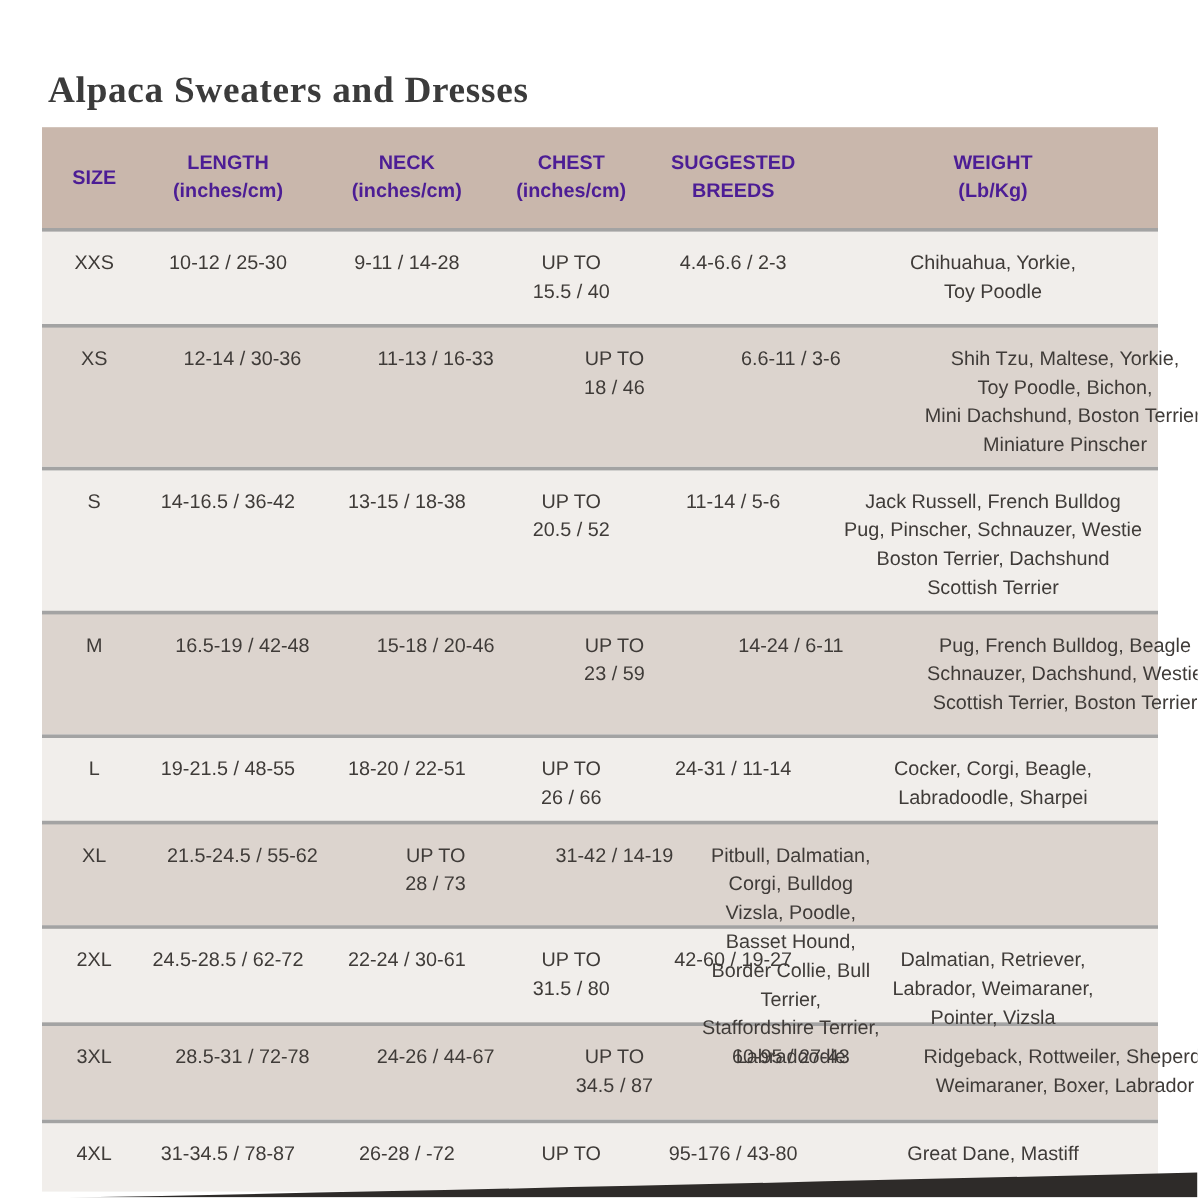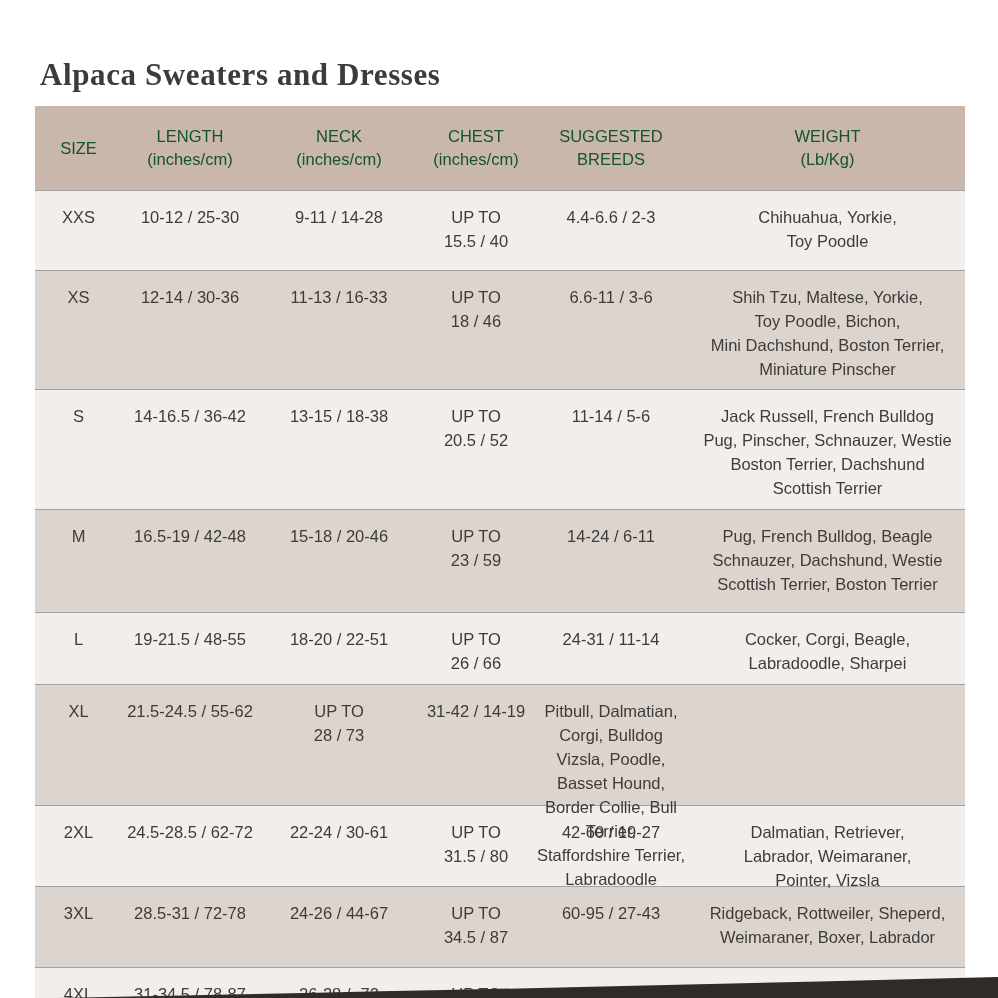--- a/index.html
+++ b/index.html
@@ -30,34 +30,34 @@
     box-sizing: border-box;
   }
   .cell {
     text-align: center;
     white-space: pre-line;
   }
   .hdr {
     background: #c9b7ac;
     height: 84px;
     align-items: center;
-    font-weight: normal;
+    font-weight: bold;
     font-size: 16.5px;
     line-height: 23px;
-    color: #14532d;
+    color: #4c1d95;
   }
   .row {
     font-size: 16.5px;
     line-height: 24px;
     color: #3f3b38;
-    border-top: 1px solid #a3a3a3;
+    border-top: 3px solid #a3a3a3;
   }
   .row .cell { padding-top: 14px; }
   .row.light { background: #f1eeeb; }
-  .row.dark  { background: #dcd4ce; }
+  .row.dark  { background: #dcd4ce; gap: 12px; }
   .bottom-edge {
     position: absolute;
     left: 0; bottom: 0;
     display: block;
   }
 </style>
 </head>
 <body>
 
 <h1 class="page-title">Alpaca Sweaters and Dresses</h1>
@@ -131,21 +131,21 @@
     <div class="cell">L</div>
     <div class="cell">19-21.5 / 48-55</div>
     <div class="cell">18-20 / 22-51</div>
     <div class="cell">UP TO
 26 / 66</div>
     <div class="cell">24-31 / 11-14</div>
     <div class="cell">Cocker, Corgi, Beagle,
 Labradoodle, Sharpei</div>
   </div>
 
-  <div class="row dark" style="height:121px">
+  <div class="row dark" style="height:87px">
     <div class="cell">XL</div>
     <div class="cell">21.5-24.5 / 55-62</div>
     <div class="cell">UP TO
 28 / 73</div>
     <div class="cell">31-42 / 14-19</div>
     <div class="cell">Pitbull, Dalmatian, Corgi, Bulldog
 Vizsla, Poodle, Basset Hound,
 Border Collie, Bull Terrier,
 Staffordshire Terrier, Labradoodle</div>
   </div>

